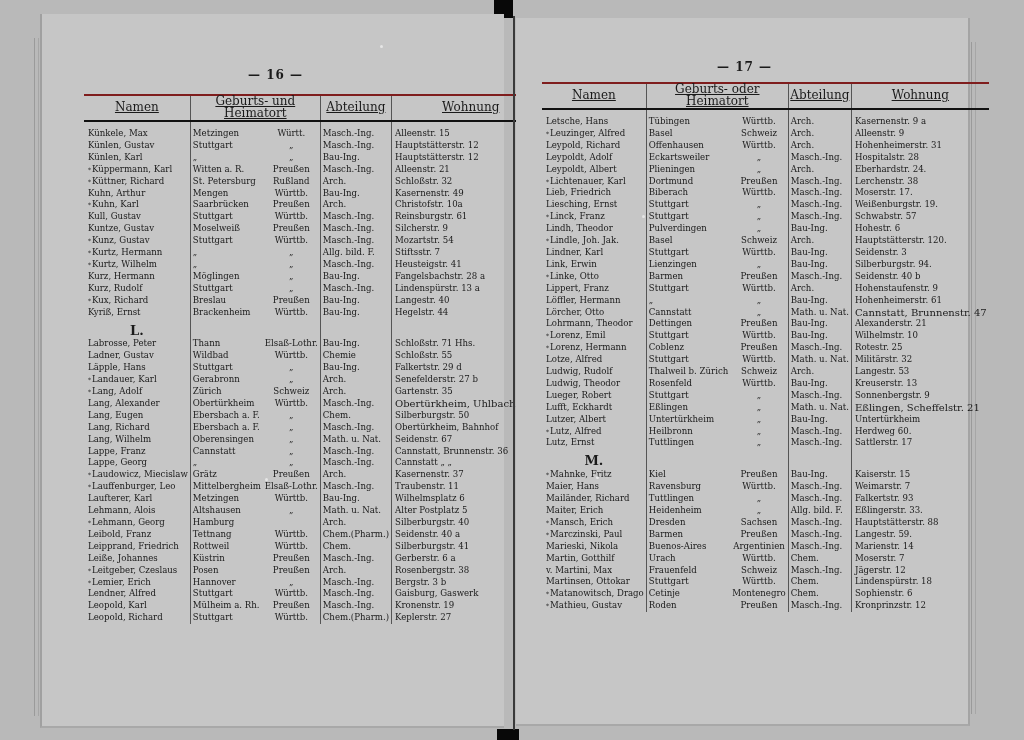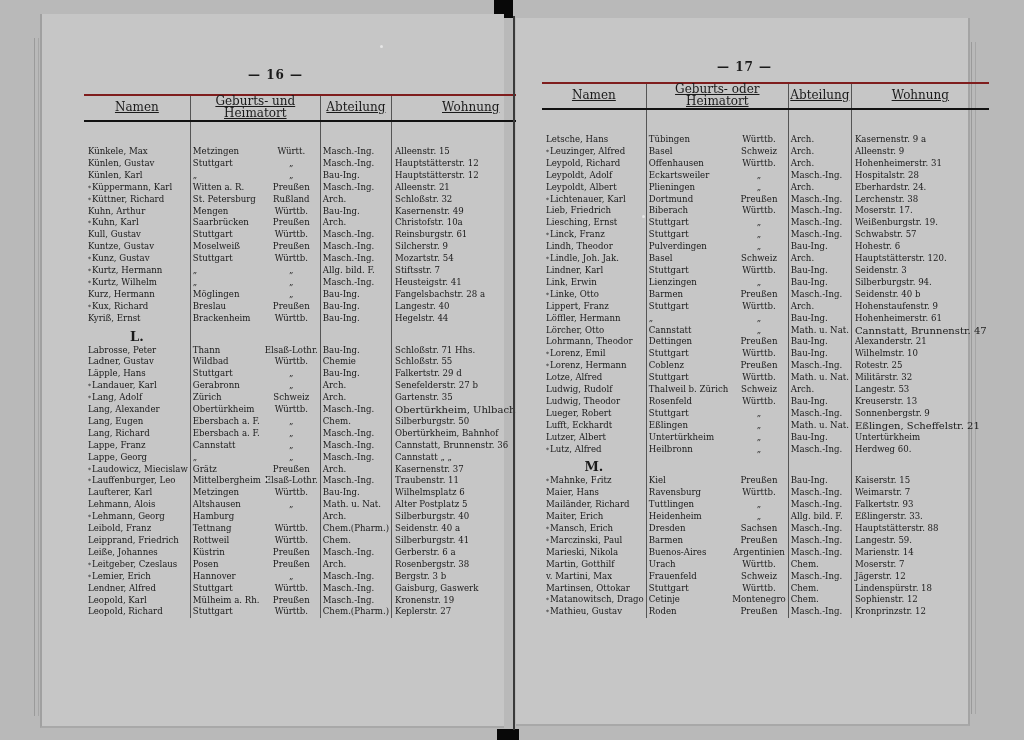--- a/index.html
+++ b/index.html
@@ -13,21 +13,21 @@
   .spine-bottom{position:absolute;left:497px;top:729px;width:22px;height:11px;background:#080808;}
   .spine-line{position:absolute;left:513px;top:16px;width:2px;height:714px;background:#3a3a3a;}
   .pageno{position:absolute;font-size:12px;font-weight:bold;letter-spacing:1px;}
   table{position:absolute;border-collapse:collapse;font-size:8.6px;line-height:11.9px;}
   thead th{font-weight:normal;font-size:12px;height:24px;border-top:2px solid #7f1d1d;border-bottom:2px solid #111;padding:0;text-decoration:underline;}
   th+th, td.c2, td.c4, td.c5{border-left:1px solid #555;}
   td{padding:0 2px;white-space:nowrap;vertical-align:top;}
   td.c1{padding-left:4px;}
   td.c3{text-align:center;}
   td.c5{padding-left:3px;}
-  tr.first td{padding-top:24px;}
+  tr.first td{padding-top:6px;}
   tr.letter td.c1{text-align:center;font-size:13px;font-weight:bold;padding:6px 0 2px;}
   .small{font-size:10px;}
   .star{font-size:6px;vertical-align:top;margin-right:1px;}
   .speck{position:absolute;width:3px;height:3px;border-radius:50%;background:#eee;opacity:.8;}
 </style>
 </head>
 <body>
 
 <div class="spine-top"></div>
 <div class="spine-bottom"></div>
@@ -130,20 +130,27 @@
           <td class="c5">Heusteigstr. 41</td>
         </tr>
         <tr>
           <td class="c1"><span>Kurz, Hermann</span></td>
           <td class="c2">Möglingen</td>
           <td class="c3">„</td>
           <td class="c4">Bau-Ing.</td>
           <td class="c5">Fangelsbachstr. 28 a</td>
         </tr>
         <tr>
+          <td class="c1"><span>Kurz, Rudolf</span></td>
+          <td class="c2">Stuttgart</td>
+          <td class="c3">„</td>
+          <td class="c4">Masch.-Ing.</td>
+          <td class="c5">Lindenspürstr. 13 a</td>
+        </tr>
+        <tr>
           <td class="c1"><span class="star">*</span><span>Kux, Richard</span></td>
           <td class="c2">Breslau</td>
           <td class="c3">Preußen</td>
           <td class="c4">Bau-Ing.</td>
           <td class="c5">Langestr. 40</td>
         </tr>
         <tr>
           <td class="c1"><span>Kyriß, Ernst</span></td>
           <td class="c2">Brackenheim</td>
           <td class="c3">Württb.</td>
@@ -205,20 +212,27 @@
           <td class="c3">„</td>
           <td class="c4">Chem.</td>
           <td class="c5">Silberburgstr. 50</td>
         </tr>
         <tr>
           <td class="c1"><span>Lang, Richard</span></td>
           <td class="c2">Ebersbach a. F.</td>
           <td class="c3">„</td>
           <td class="c4">Masch.-Ing.</td>
           <td class="c5">Obertürkheim, Bahnhof</td>
+        </tr>
+        <tr>
+          <td class="c1"><span>Lang, Wilhelm</span></td>
+          <td class="c2">Oberensingen</td>
+          <td class="c3">„</td>
+          <td class="c4">Math. u. Nat.</td>
+          <td class="c5">Seidenstr. 67</td>
         </tr>
         <tr>
           <td class="c1"><span>Lappe, Franz</span></td>
           <td class="c2">Cannstatt</td>
           <td class="c3">„</td>
           <td class="c4">Masch.-Ing.</td>
           <td class="c5">Cannstatt, Brunnenstr. 36</td>
         </tr>
         <tr>
           <td class="c1"><span>Lappe, Georg</span></td>
@@ -519,20 +533,27 @@
           <td class="c4">Bau-Ing.</td>
           <td class="c5">Untertürkheim</td>
         </tr>
         <tr>
           <td class="c1"><span class="star">*</span><span>Lutz, Alfred</span></td>
           <td class="c2">Heilbronn</td>
           <td class="c3">„</td>
           <td class="c4">Masch.-Ing.</td>
           <td class="c5">Herdweg 60.</td>
         </tr>
+        <tr>
+          <td class="c1"><span>Lutz, Ernst</span></td>
+          <td class="c2">Tuttlingen</td>
+          <td class="c3">„</td>
+          <td class="c4">Masch.-Ing.</td>
+          <td class="c5">Sattlerstr. 17</td>
+        </tr>
         <tr class="letter">
           <td class="c1">M.</td>
           <td class="c2"></td>
           <td class="c3"></td>
           <td class="c4"></td>
           <td class="c5"></td>
         </tr>
         <tr>
           <td class="c1"><span class="star">*</span><span>Mahnke, Fritz</span></td>
           <td class="c2">Kiel</td>
@@ -601,21 +622,21 @@
           <td class="c2">Stuttgart</td>
           <td class="c3">Württb.</td>
           <td class="c4">Chem.</td>
           <td class="c5">Lindenspürstr. 18</td>
         </tr>
         <tr>
           <td class="c1"><span class="star">*</span><span>Matanowitsch, Drago</span></td>
           <td class="c2">Cetinje</td>
           <td class="c3">Montenegro</td>
           <td class="c4">Chem.</td>
-          <td class="c5">Sophienstr. 12</td>
+          <td class="c5">Sophienstr. 6</td>
         </tr>
         <tr>
           <td class="c1"><span class="star">*</span><span>Mathieu, Gustav</span></td>
           <td class="c2">Roden</td>
           <td class="c3">Preußen</td>
           <td class="c4">Masch.-Ing.</td>
           <td class="c5">Kronprinzstr. 12</td>
         </tr>
       </tbody>
   </table>

